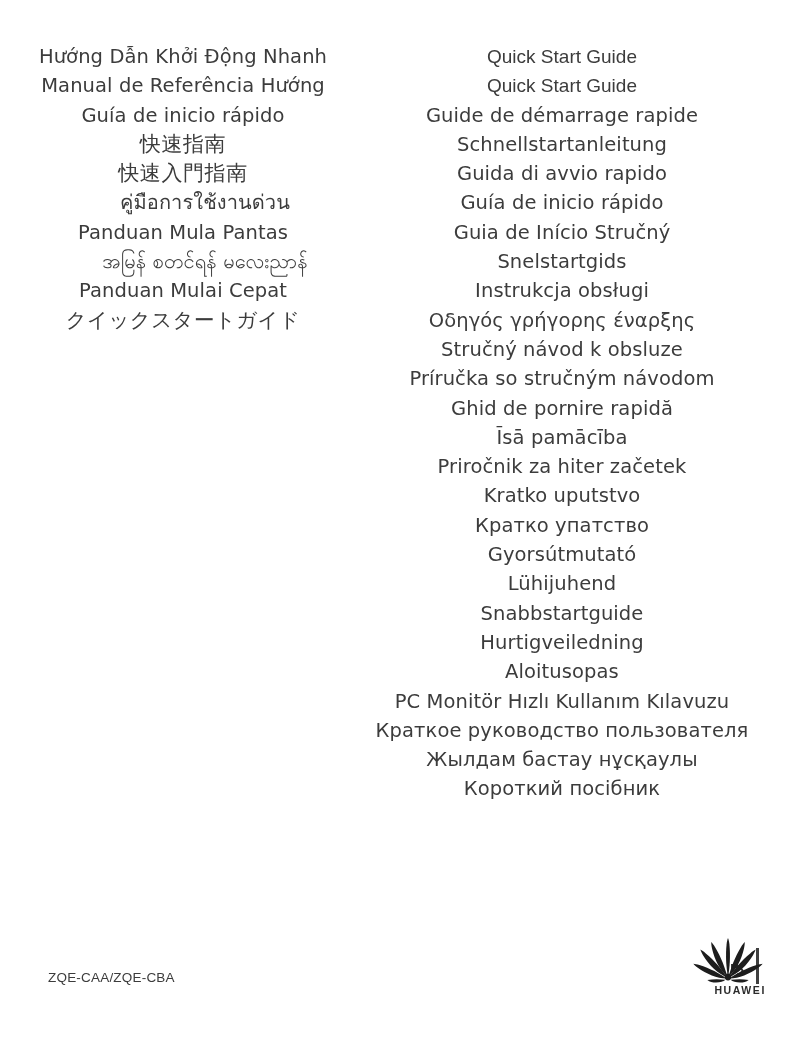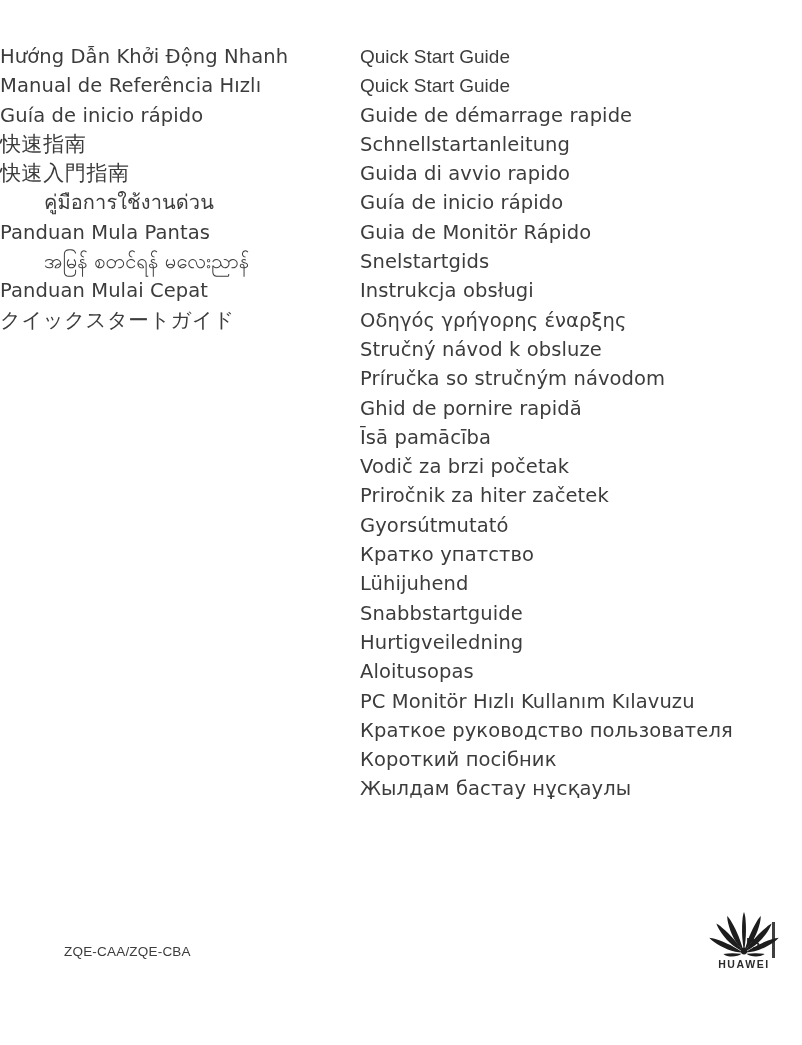--- a/index.html
+++ b/index.html
@@ -24,21 +24,21 @@
   
   .lang-columns {
     position: absolute;
     top: 0;
     left: 0;
     width: 802px;
     height: 920px;
   }
   .lang-col {
     position: absolute;
-    text-align: left;
+    text-align: center;
     color: #3c3c3c;
   }
   .lang-col.left {
     left: 0;
     top: 42px;
     width: 366px;
   }
   .lang-col.right {
     left: 360px;
     top: 42px;
@@ -70,24 +70,23 @@
   .lang-line.seasian {
     font-size: 20px;
     line-height: 29.3px;
     padding-left: 44px;
   }
 
   
   .footer {
     position: absolute;
     left: 0;
-    top: 904px;
+    top: 930px;
     width: 664px;
     height: 90px;
-    margin-left: 16px;
   }
   .model-code {
     position: absolute;
     left: 48px;
     top: 40px;
     font-family: "Liberation Sans", "DejaVu Sans", sans-serif;
     font-size: 13.5px;
     letter-spacing: 0.2px;
     color: #3c3c3c;
     white-space: nowrap;
@@ -98,21 +97,21 @@
     top: 6px;
     width: 76px;
     height: 66px;
   }
   .brand-logo svg { display: block; }
   .brand-wordmark {
     position: absolute;
     left: 690px;
     top: 54px;
     width: 76px;
-    text-align: center;
+    text-align: right;
     font-family: "Liberation Sans", "DejaVu Sans", sans-serif;
     font-size: 10.5px;
     font-weight: 700;
     letter-spacing: 1.6px;
     color: #2b2b2b;
   }
   
   .logo-artifact {
     position: absolute;
     left: 730px;
@@ -136,58 +135,58 @@
 </style>
 </head>
 <body>
 
 <div id="page">
 
   <div class="lang-columns">
 
     <div class="lang-col left">
         <span class="lang-line " lang="vi">Hướng Dẫn Khởi Động Nhanh</span>
-        <span class="lang-line " lang="pt-BR">Manual de Referência Hızlı</span>
+        <span class="lang-line " lang="pt-BR">Manual de Referência Hướng</span>
         <span class="lang-line " lang="es-MX">Guía de inicio rápido</span>
         <span class="lang-line cjk" lang="zh-Hans">快速指南</span>
         <span class="lang-line cjk" lang="zh-Hant">快速入門指南</span>
         <span class="lang-line seasian" lang="th">คู่มือการใช้งานด่วน</span>
         <span class="lang-line " lang="ms">Panduan Mula Pantas</span>
         <span class="lang-line seasian" lang="my">အမြန် စတင်ရန် မလေးညာန်</span>
         <span class="lang-line " lang="id">Panduan Mulai Cepat</span>
         <span class="lang-line jp" lang="ja">クイックスタートガイド</span>
       </div>
 
     <div class="lang-col right">
         <span class="lang-line alt-face" lang="en">Quick Start Guide</span>
         <span class="lang-line alt-face" lang="en-GB">Quick Start Guide</span>
         <span class="lang-line " lang="fr">Guide de démarrage rapide</span>
         <span class="lang-line " lang="de">Schnellstartanleitung</span>
         <span class="lang-line " lang="it">Guida di avvio rapido</span>
         <span class="lang-line " lang="es">Guía de inicio rápido</span>
-        <span class="lang-line " lang="pt">Guia de Monitör Rápido</span>
+        <span class="lang-line " lang="pt">Guia de Início Stručný</span>
         <span class="lang-line " lang="nl">Snelstartgids</span>
         <span class="lang-line " lang="pl">Instrukcja obsługi</span>
         <span class="lang-line " lang="el">Οδηγός γρήγορης έναρξης</span>
         <span class="lang-line " lang="cs">Stručný návod k obsluze</span>
         <span class="lang-line " lang="sk">Príručka so stručným návodom</span>
         <span class="lang-line " lang="ro">Ghid de pornire rapidă</span>
         <span class="lang-line " lang="lv">Īsā pamācība</span>
-        <span class="lang-line " lang="hr">Vodič za brzi početak</span>
         <span class="lang-line " lang="sl">Priročnik za hiter začetek</span>
+        <span class="lang-line " lang="sr-Latn">Kratko uputstvo</span>
+        <span class="lang-line " lang="mk">Кратко упатство</span>
         <span class="lang-line " lang="hu">Gyorsútmutató</span>
-        <span class="lang-line " lang="mk">Кратко упатство</span>
         <span class="lang-line " lang="et">Lühijuhend</span>
         <span class="lang-line " lang="sv">Snabbstartguide</span>
         <span class="lang-line " lang="nb">Hurtigveiledning</span>
         <span class="lang-line " lang="fi">Aloitusopas</span>
         <span class="lang-line " lang="tr">PC Monitör Hızlı Kullanım Kılavuzu</span>
         <span class="lang-line " lang="ru">Краткое руководство пользователя</span>
+        <span class="lang-line " lang="kk">Жылдам бастау нұсқаулы</span>
         <span class="lang-line " lang="uk">Короткий посібник</span>
-        <span class="lang-line " lang="kk">Жылдам бастау нұсқаулы</span>
       </div>
 
   </div>
 
   <div class="footer">
 
     <div class="model-code">ZQE-CAA/ZQE-CBA</div>
 
     <div class="brand-logo">
       <svg viewBox="0 0 76 60" width="76" height="60" aria-hidden="true">

